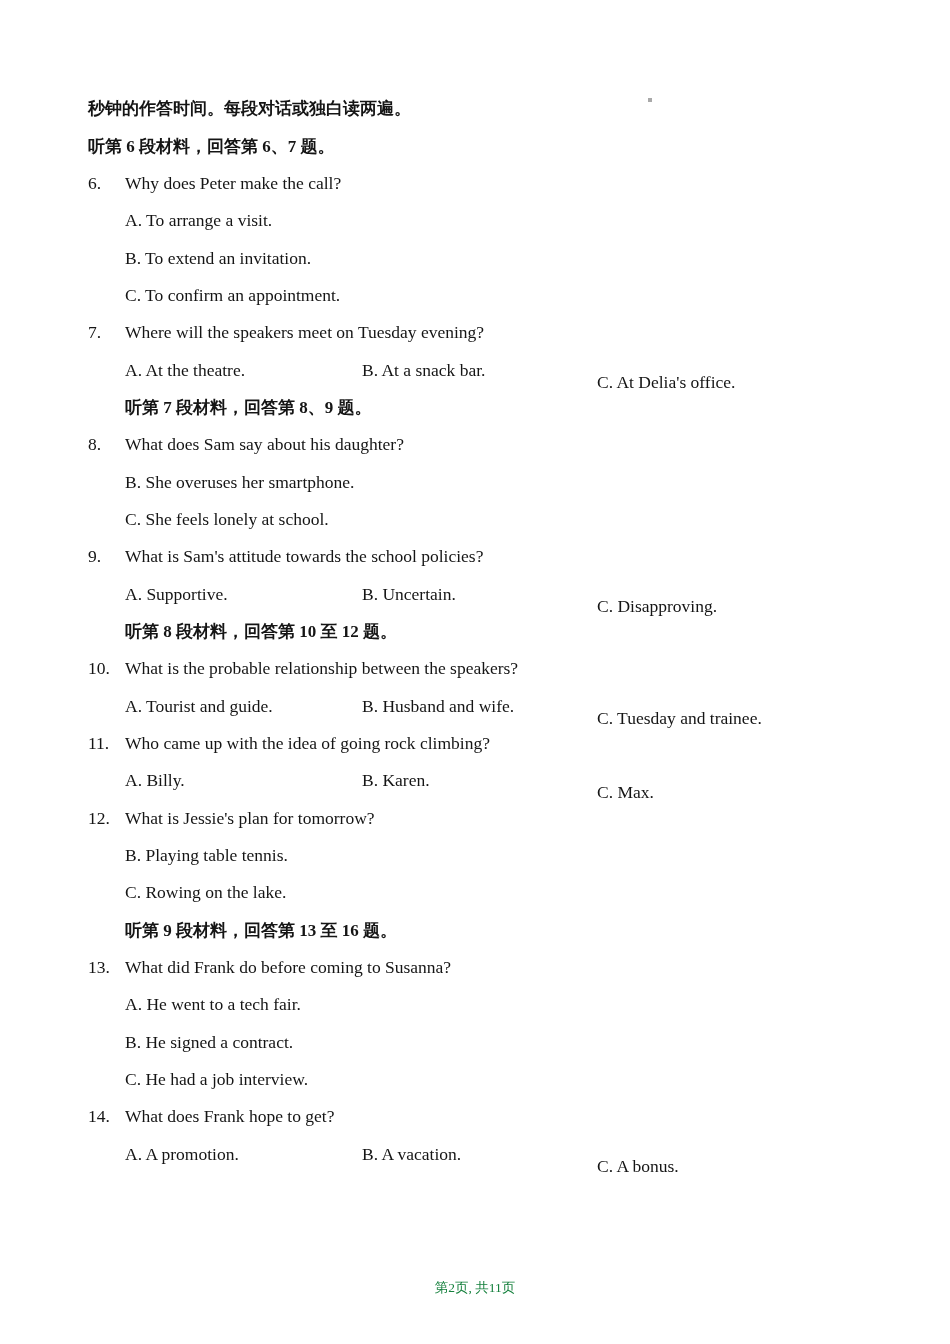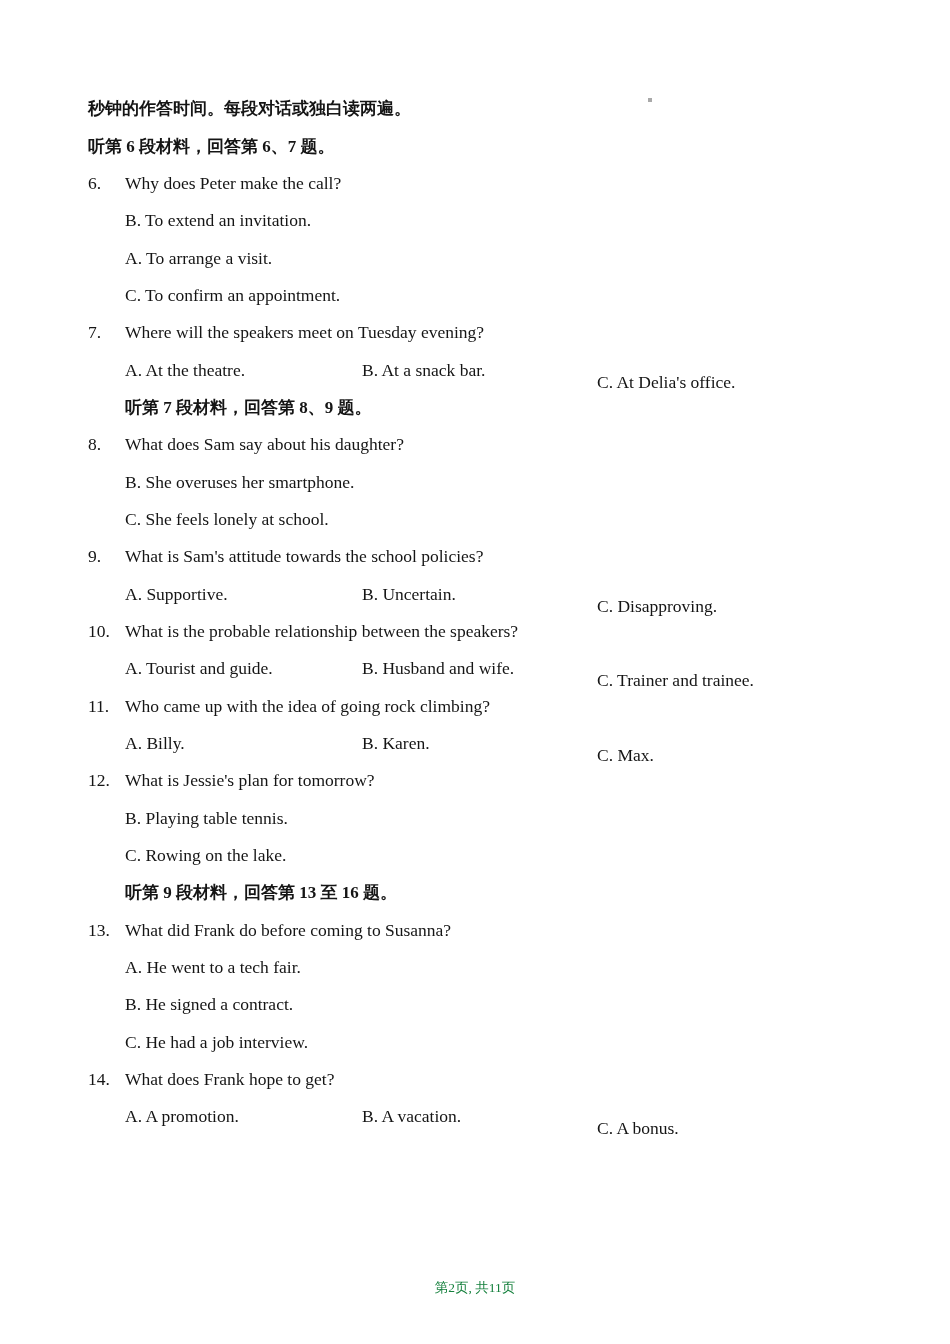--- a/index.html
+++ b/index.html
@@ -78,24 +78,24 @@
         <span class="zh">秒钟的作答时间。每段对话或独白读两遍。</span>
       </div>
       <div class="line">
         <span class="zh">听第 6 段材料，回答第 6、7 题。</span>
       </div>
       <div class="line">
         <span class="q-num">6.</span>
         <span>Why does Peter make the call?</span>
       </div>
       <div class="line stacked">
-        <span>B. To extend an invitation.</span>
+        <span>A. To arrange a visit.</span>
       </div>
       <div class="line stacked">
-        <span>A. To arrange a visit.</span>
+        <span>B. To extend an invitation.</span>
       </div>
       <div class="line stacked">
         <span>C. To confirm an appointment.</span>
       </div>
       <div class="line">
         <span class="q-num">7.</span>
         <span>Where will the speakers meet on Tuesday evening?</span>
       </div>
       <div class="line stacked">
         <span class="opt-a">A. At the theatre.</span>
@@ -117,28 +117,31 @@
       </div>
       <div class="line">
         <span class="q-num">9.</span>
         <span>What is Sam's attitude towards the school policies?</span>
       </div>
       <div class="line stacked">
         <span class="opt-a">A. Supportive.</span>
         <span class="opt-b">B. Uncertain.</span>
         <span class="opt-c">C. Disapproving.</span>
       </div>
+      <div class="line indent">
+        <span class="zh">听第 8 段材料，回答第 10 至 12 题。</span>
+      </div>
       <div class="line">
         <span class="q-num">10.</span>
         <span>What is the probable relationship between the speakers?</span>
       </div>
       <div class="line stacked">
         <span class="opt-a">A. Tourist and guide.</span>
         <span class="opt-b">B. Husband and wife.</span>
-        <span class="opt-c">C. Trainer and trainee.</span>
+        <span class="opt-c">C. Tuesday and trainee.</span>
       </div>
       <div class="line">
         <span class="q-num">11.</span>
         <span>Who came up with the idea of going rock climbing?</span>
       </div>
       <div class="line stacked">
         <span class="opt-a">A. Billy.</span>
         <span class="opt-b">B. Karen.</span>
         <span class="opt-c">C. Max.</span>
       </div>

